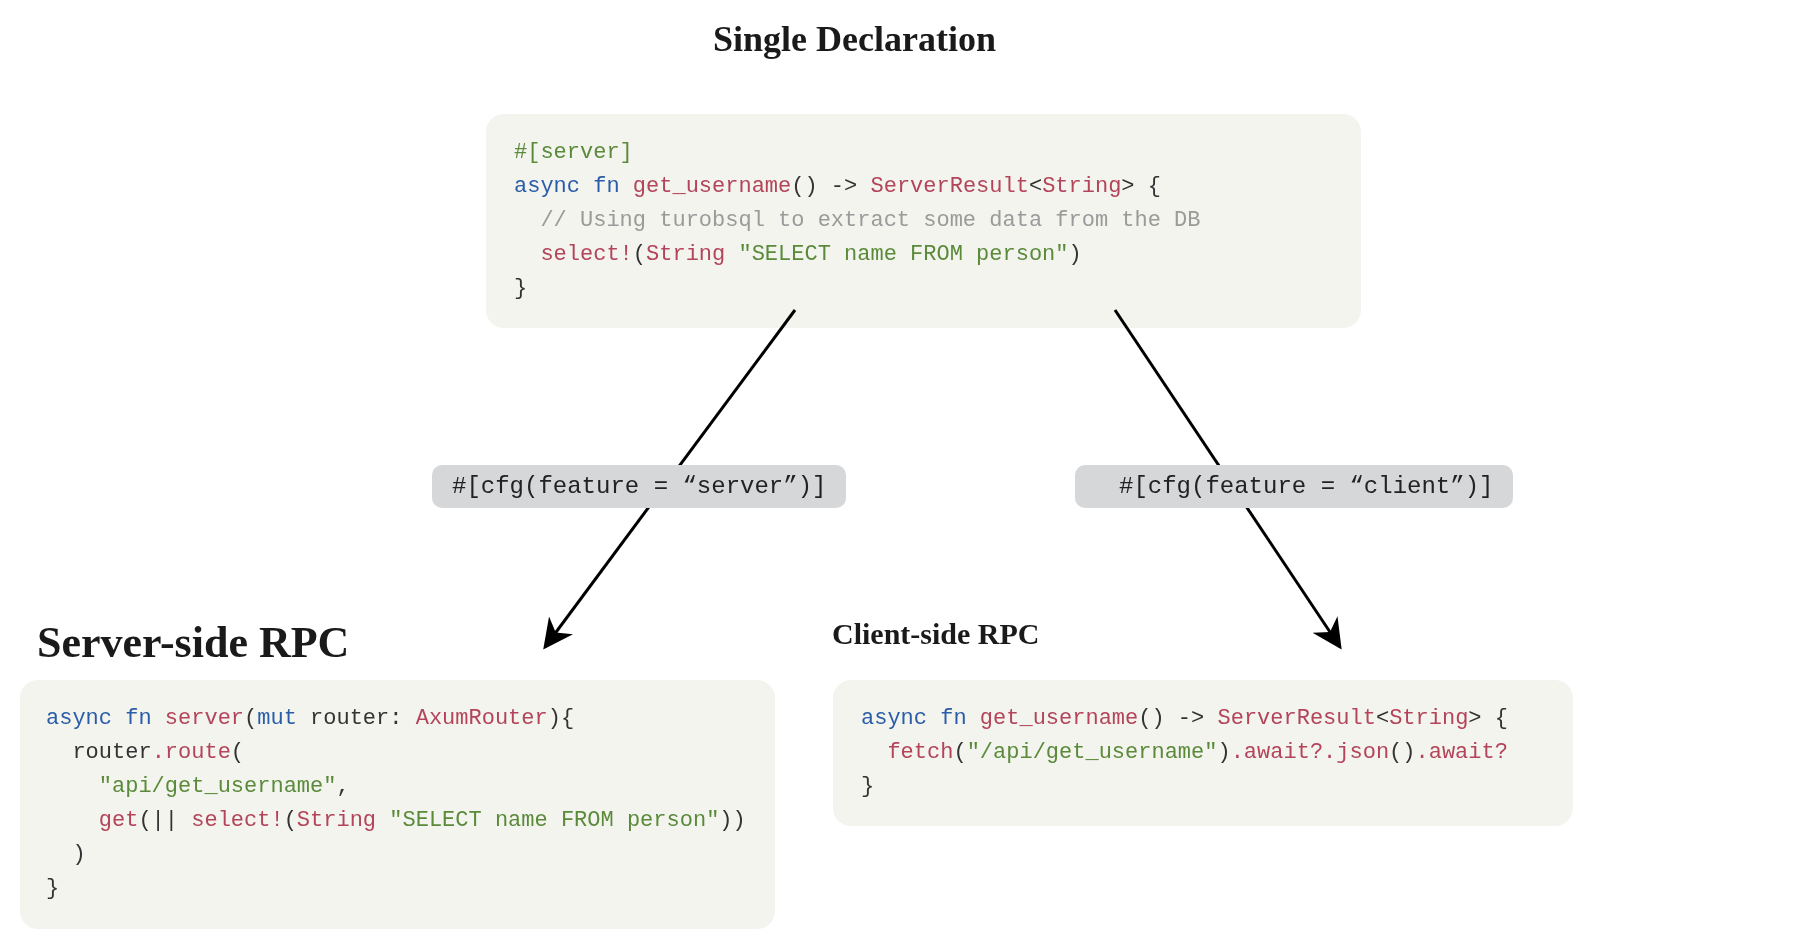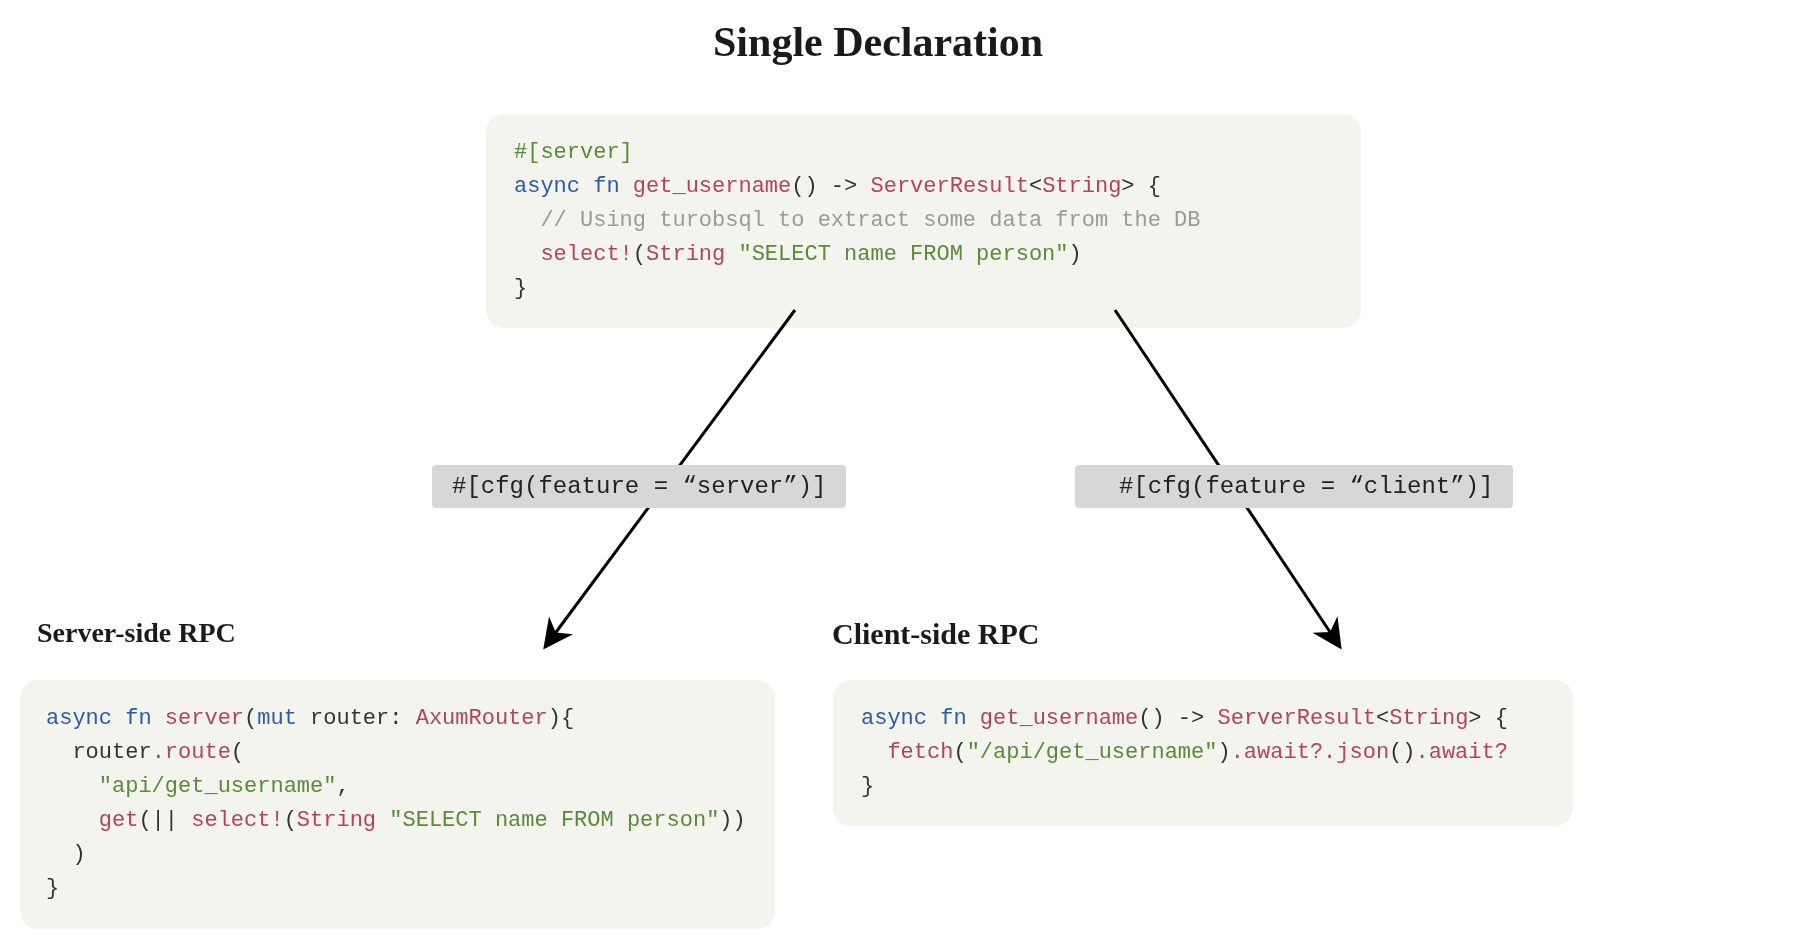--- a/index.html
+++ b/index.html
@@ -6,40 +6,40 @@
   body {
     width: 1810px;
     height: 946px;
     background: #ffffff;
     font-family: Georgia, 'Times New Roman', serif;
     position: relative;
     overflow: hidden;
   }
   .heading {
     position: absolute;
-    font-size: 42px;
+    font-size: 36px;
     font-weight: 600;
     color: #1a1a1a;
     font-family: Georgia, 'Times New Roman', serif;
   }
   .code-block {
     position: absolute;
     background: #f3f4ee;
     border-radius: 18px;
     padding: 22px 28px;
     font-family: 'Menlo', 'Consolas', 'Courier New', monospace;
     font-size: 22px;
     line-height: 1.55;
     color: #333333;
     white-space: pre;
   }
   .cfg-label {
     position: absolute;
     background: #d6d7d8;
-    border-radius: 4px;
+    border-radius: 10px;
     padding: 8px 20px;
     font-family: 'Menlo', 'Consolas', 'Courier New', monospace;
     font-size: 24px;
     color: #222222;
   }
   .kw-blue   { color: #2a5ca8; }
   .kw-red    { color: #b3445a; }
   .kw-green  { color: #5a8a3a; }
   .kw-gray   { color: #9a9a9a; }
   .arrow-svg {
@@ -66,21 +66,21 @@
   </defs>
 
   <line x1="795" y1="310" x2="545" y2="647" stroke="#000000" stroke-width="3" marker-end="url(#arrowhead)"></line>
 
   <line x1="1115" y1="310" x2="1340" y2="647" stroke="#000000" stroke-width="3" marker-end="url(#arrowhead)"></line>
 </svg>
 
 <div class="cfg-label" style="left:432px; top:465px;">#[cfg(feature = “server”)]</div>
 <div class="cfg-label" style="left:1075px; top:465px;padding-left:44px;">#[cfg(feature = “client”)]</div>
 
-<div class="heading" style="left:37px; top:617px; font-size:28px;">Server-side RPC</div>
+<div class="heading" style="left:37px; top:617px; font-size:44px;">Server-side RPC</div>
 
 <div class="heading" style="left:832px; top:617px; font-size:30px;">Client-side RPC</div>
 
 <div class="code-block" style="left:20px; top:680px; width:755px;padding-left:26px;"><span class="kw-blue">async fn</span><span class="kw-red"> server</span><span>(</span><span class="kw-blue">mut</span><span> router</span><span>: </span><span class="kw-red">AxumRouter</span><span>){</span>
 <span>  router</span><span class="kw-red">.route</span><span>(</span>
 <span class="kw-green">    "api/get_username"</span><span>,</span>
 <span class="kw-red">    get</span><span>(|| </span><span class="kw-red">select!</span><span>(</span><span class="kw-red">String</span><span class="kw-green"> "SELECT name FROM person"</span><span>))</span>
 <span>  )</span>
 <span>}</span></div>
 

